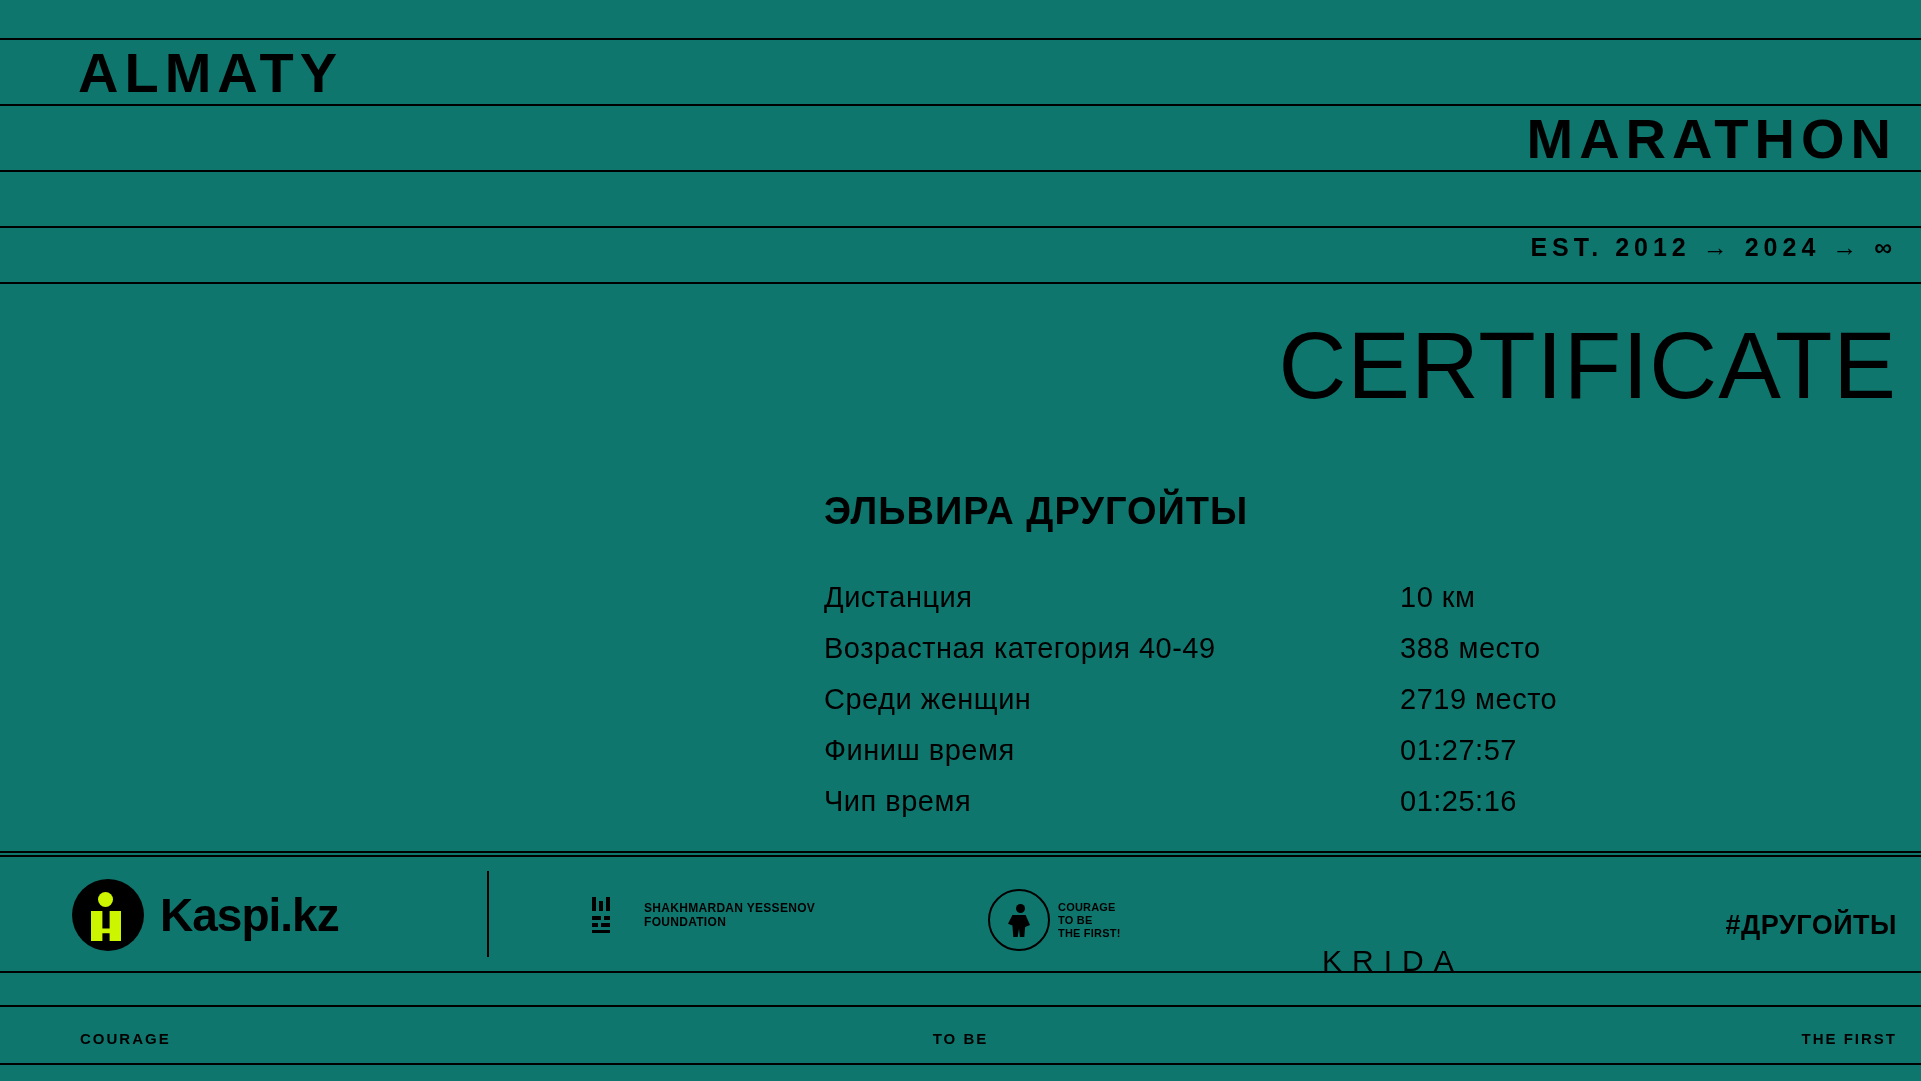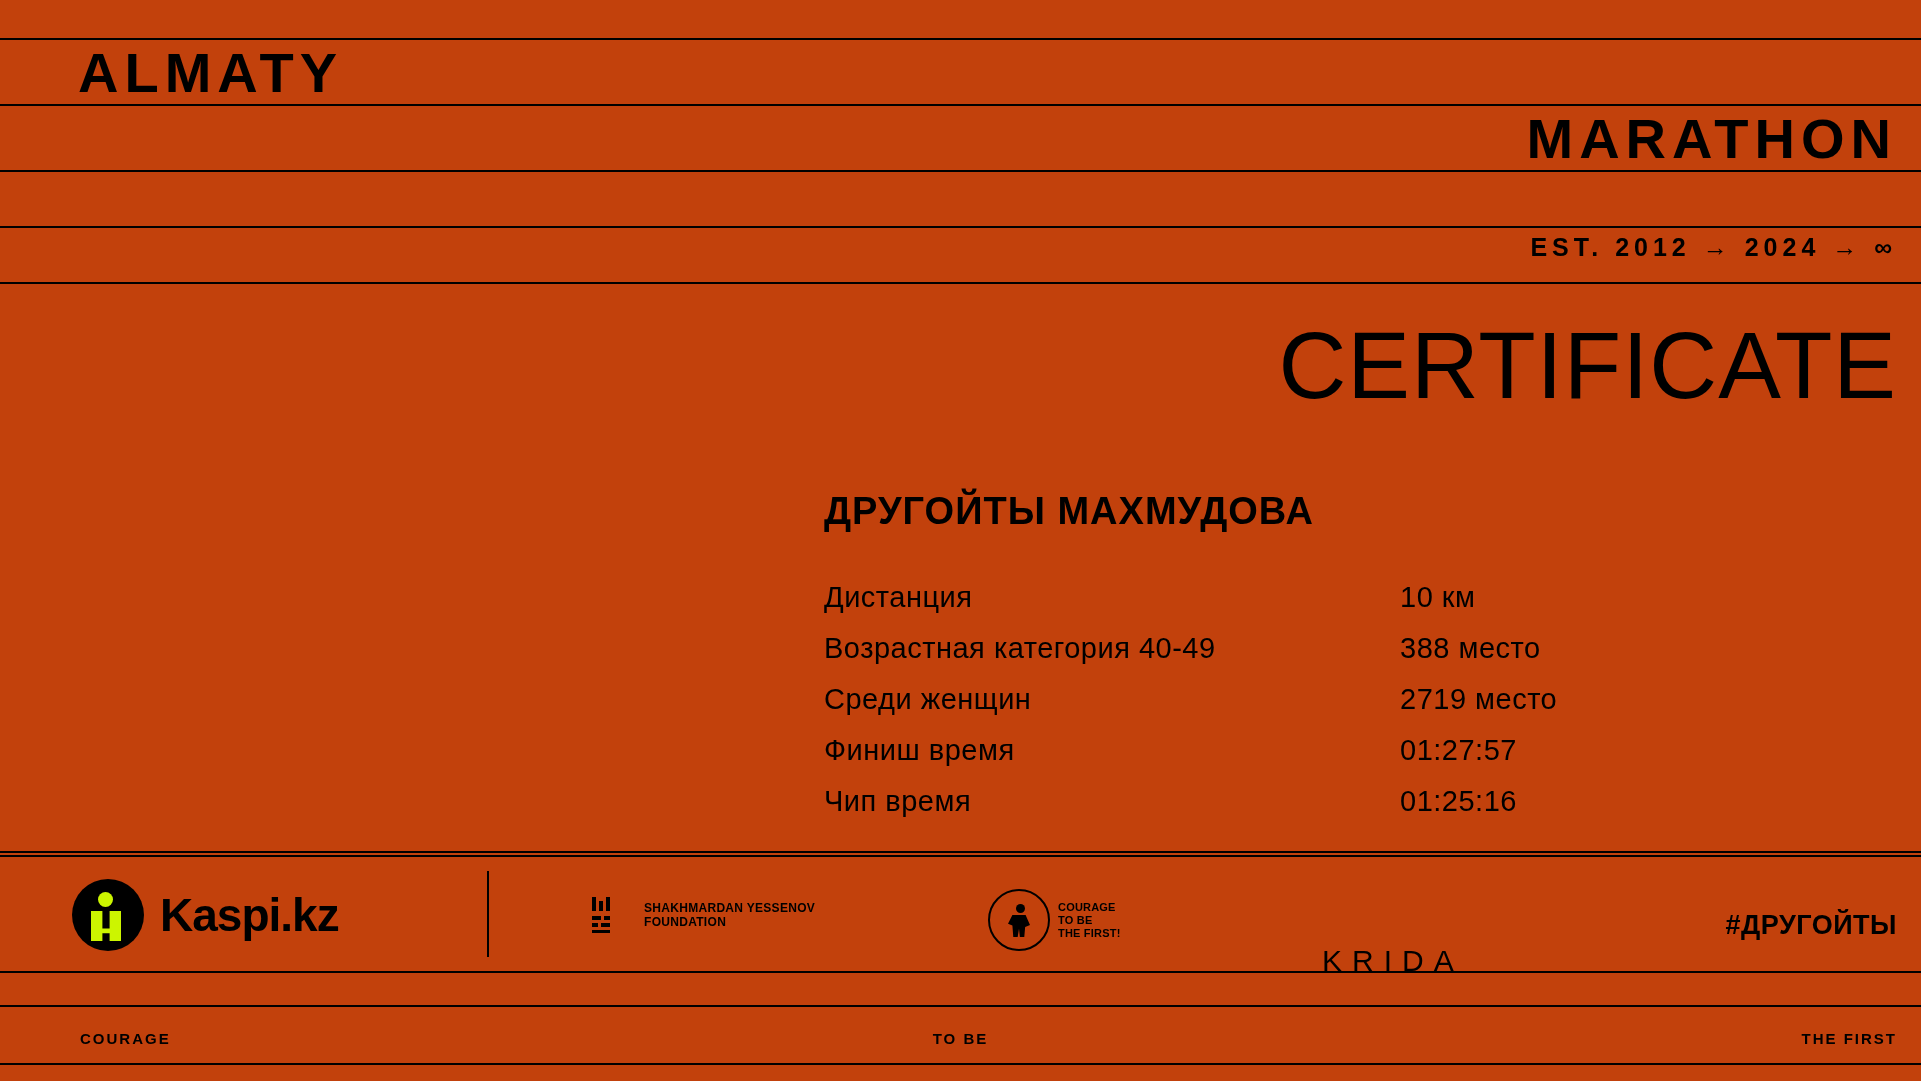--- a/index.html
+++ b/index.html
@@ -11,21 +11,21 @@
     width: 1921px;
     height: 1081px;
     overflow: hidden;
     font-family: "Liberation Sans", sans-serif;
     color: #000;
     position: relative;
   }
   .cert {
     position: absolute;
     inset: 0;
-    background: #c2410c;
+    background: #0f766e;
   }
 
   
   .rule {
     position: absolute;
     left: 0;
     width: 100%;
     height: 2px;
     background: #000;
   }
@@ -299,21 +299,21 @@
   <div class="rule r3"></div>
   <div class="rule r4"></div>
   <div class="rule r5"></div>
 
   <div class="almaty">ALMATY</div>
   <div class="marathon">MARATHON</div>
   <div class="est">EST. 2012 → 2024 → ∞</div>
 
   <div class="title">CERTIFICATE</div>
 
-  <div class="runner-name">ДРУГОЙТЫ МАХМУДОВА</div>
+  <div class="runner-name">ЭЛЬВИРА ДРУГОЙТЫ</div>
 
   <div class="results">
     <div class="result-row">
       <div class="result-label">Дистанция</div>
       <div class="result-value">10 км</div>
     </div>
     <div class="result-row">
       <div class="result-label">Возрастная категория 40-49</div>
       <div class="result-value">388 место</div>
     </div>

